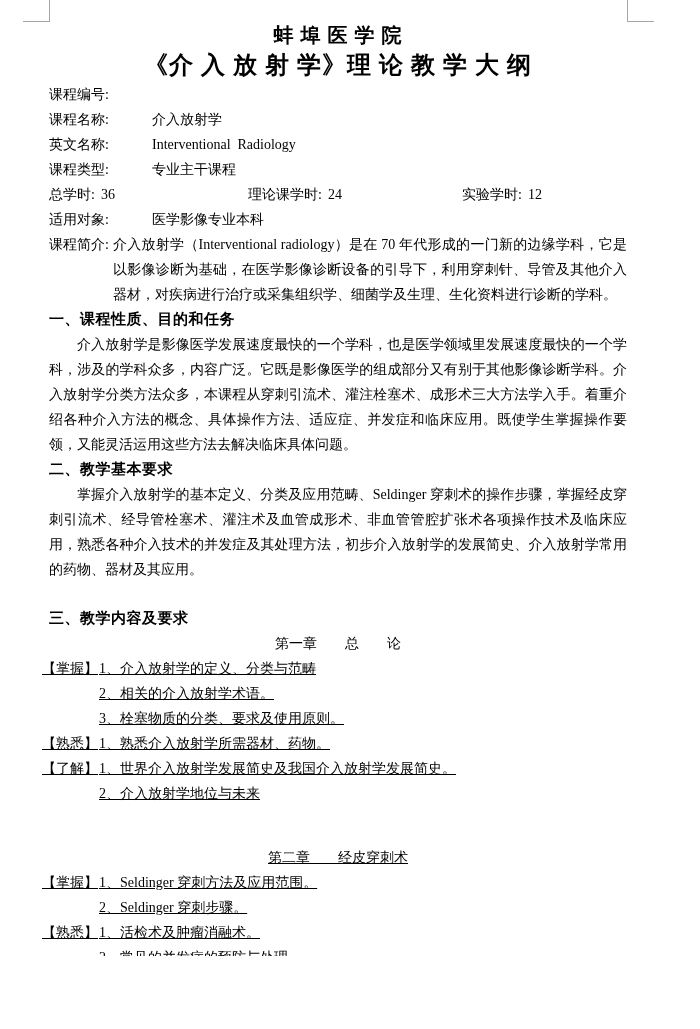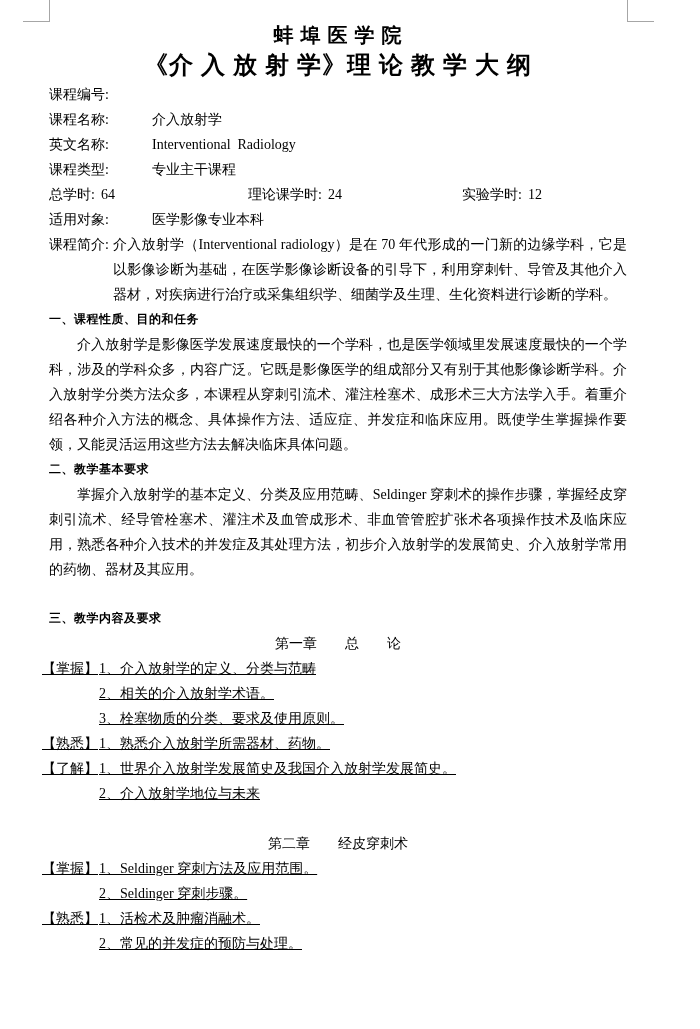--- a/index.html
+++ b/index.html
@@ -33,26 +33,26 @@
   .hours-row{display:flex;}
   .hours-item1{flex:0 0 199px;}
   .hours-item2{flex:0 0 214px;}
   .hours-item3{flex:1;}
   .hours-item1 .hv,.hours-item2 .hv,.hours-item3 .hv{margin-left:6px;}
 
   .intro-row{display:flex;}
   .intro-label{flex:0 0 64px;white-space:nowrap;}
   .intro-text{flex:1;text-align:justify;}
 
-  .sec-heading{font-weight:bold;font-size:12px;line-height:25px;letter-spacing:0.5px;}
+  .sec-heading{font-weight:bold;font-size:15px;line-height:25px;letter-spacing:0.5px;}
   .sec-heading.gap-before{margin-top:24px;}
   .paragraph{text-align:justify;text-indent:2em;}
 
   .chapter-title{text-align:center;line-height:25px;}
-  .chapter2-title{margin-top:25px;}
+  .chapter2-title{margin-top:39px;text-decoration:underline;}
 
   .list-row{display:flex;text-decoration:underline;}
   .list-tag{flex:0 0 57px;margin-left:-7px;white-space:nowrap;}
   .list-body{flex:1;white-space:nowrap;}
 
   .page-number{
     position:absolute;left:49px;top:1001px;width:578px;
     text-align:center;font-size:13px;line-height:18px;
   }
 </style>
@@ -84,21 +84,21 @@
     <div class="meta-row">
       <span class="meta-label">英文名称:</span>
       <span class="meta-value">Interventional  Radiology</span>
     </div>
     <div class="meta-row">
       <span class="meta-label">课程类型:</span>
       <span class="meta-value">专业主干课程</span>
     </div>
 
     <div class="hours-row">
-      <span class="hours-item1"><span>总学时:</span><span class="hv">64</span></span>
+      <span class="hours-item1"><span>总学时:</span><span class="hv">36</span></span>
       <span class="hours-item2"><span>理论课学时:</span><span class="hv">24</span></span>
       <span class="hours-item3"><span>实验学时:</span><span class="hv">12</span></span>
     </div>
 
     <div class="meta-row">
       <span class="meta-label">适用对象:</span>
       <span class="meta-value">医学影像专业本科</span>
     </div>
 
     <div class="intro-row">

